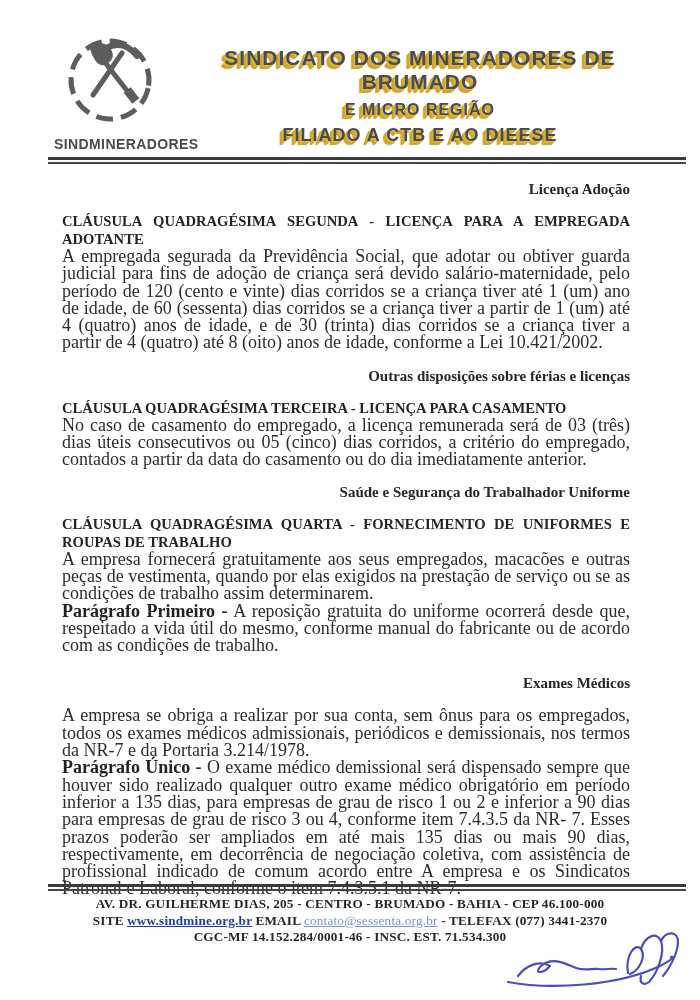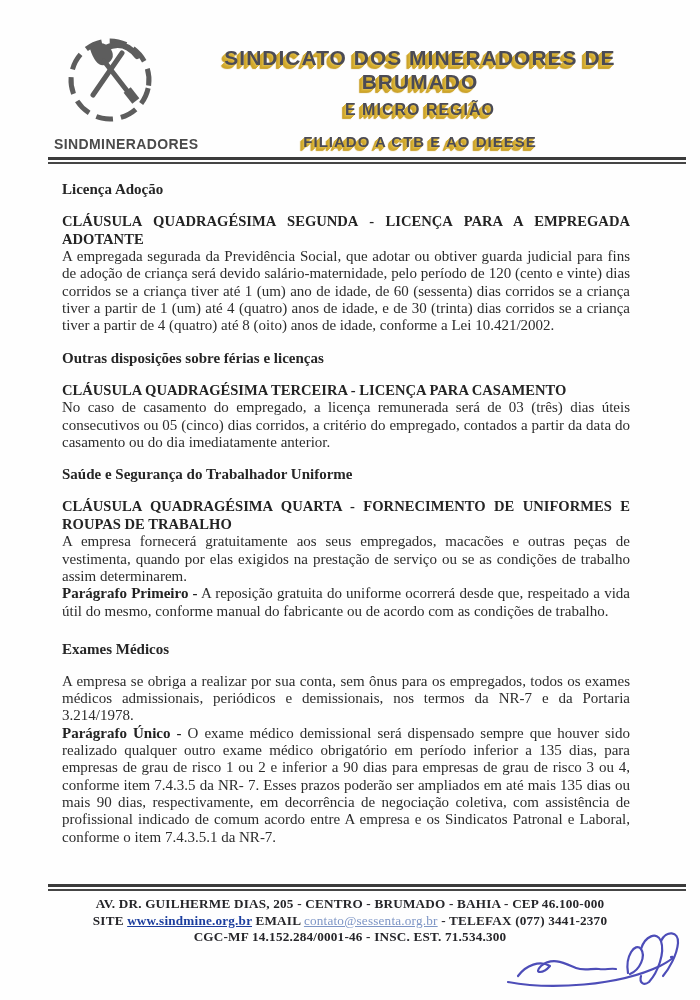--- a/index.html
+++ b/index.html
@@ -27,52 +27,52 @@
     font-weight:bold; font-size:14px; letter-spacing:0.4px;
     color:#4a4a4a; margin-top:2px;
   }
   .title-block {
     flex:1; text-align:center; margin-top:12px;
     font-family:"Liberation Sans", sans-serif;
     font-weight:bold; color:#4b4b55;
   }
   .title-block .t1 { font-size:21px; letter-spacing:1px; }
   .title-block .t2 { font-size:16px; letter-spacing:1px; margin-top:7px; }
-  .title-block .t3 { font-size:15px; letter-spacing:1px; margin-top:14px; }
+  .title-block .t3 { font-size:18px; letter-spacing:1px; margin-top:6px; }
   .gold-shadow {
     text-shadow:
       -1px 1px 0 #dcb945,
       -2px 2px 0 #d5ae32,
       -3px 3px 0 #cfa62a,
       -4px 4px 1px #c89e24;
   }
 
   .rule {
     margin:5px 14px 0 48px;
     border-top:3px solid #3b3b3b;
     border-bottom:2px solid #454545;
     height:2px;
   }
 
   
   main { padding:0 70px 0 62px; }
   .center-head {
-    text-align:left; font-weight:bold; font-size:15px;
+    text-align:right; font-weight:bold; font-size:15px;
     color:#262626;
   }
   .mh1 { margin:17px 0 14px; }
   .mh2 { margin:16px 0 14px; }
   .mh3 { margin:15px 0 14px; }
   .mh4 { margin:21px 0 15px; }
   .clause-title {
     font-weight:bold; font-size:14.6px; line-height:18px;
     text-align:justify; color:#242424; margin:0;
   }
   p.ptext {
-    font-size:15px; line-height:17.3px;
+    font-size:18px; line-height:17.3px;
     text-align:justify; margin:0; color:#2c2c2c;
   }
   p.ptext b.plabel { color:#222; }
   p.gap { margin-top:13px; }
 
   
   .page-footer {
     position:absolute; left:0; right:0; top:884px;
     font-family:"Liberation Serif", serif;
   }

